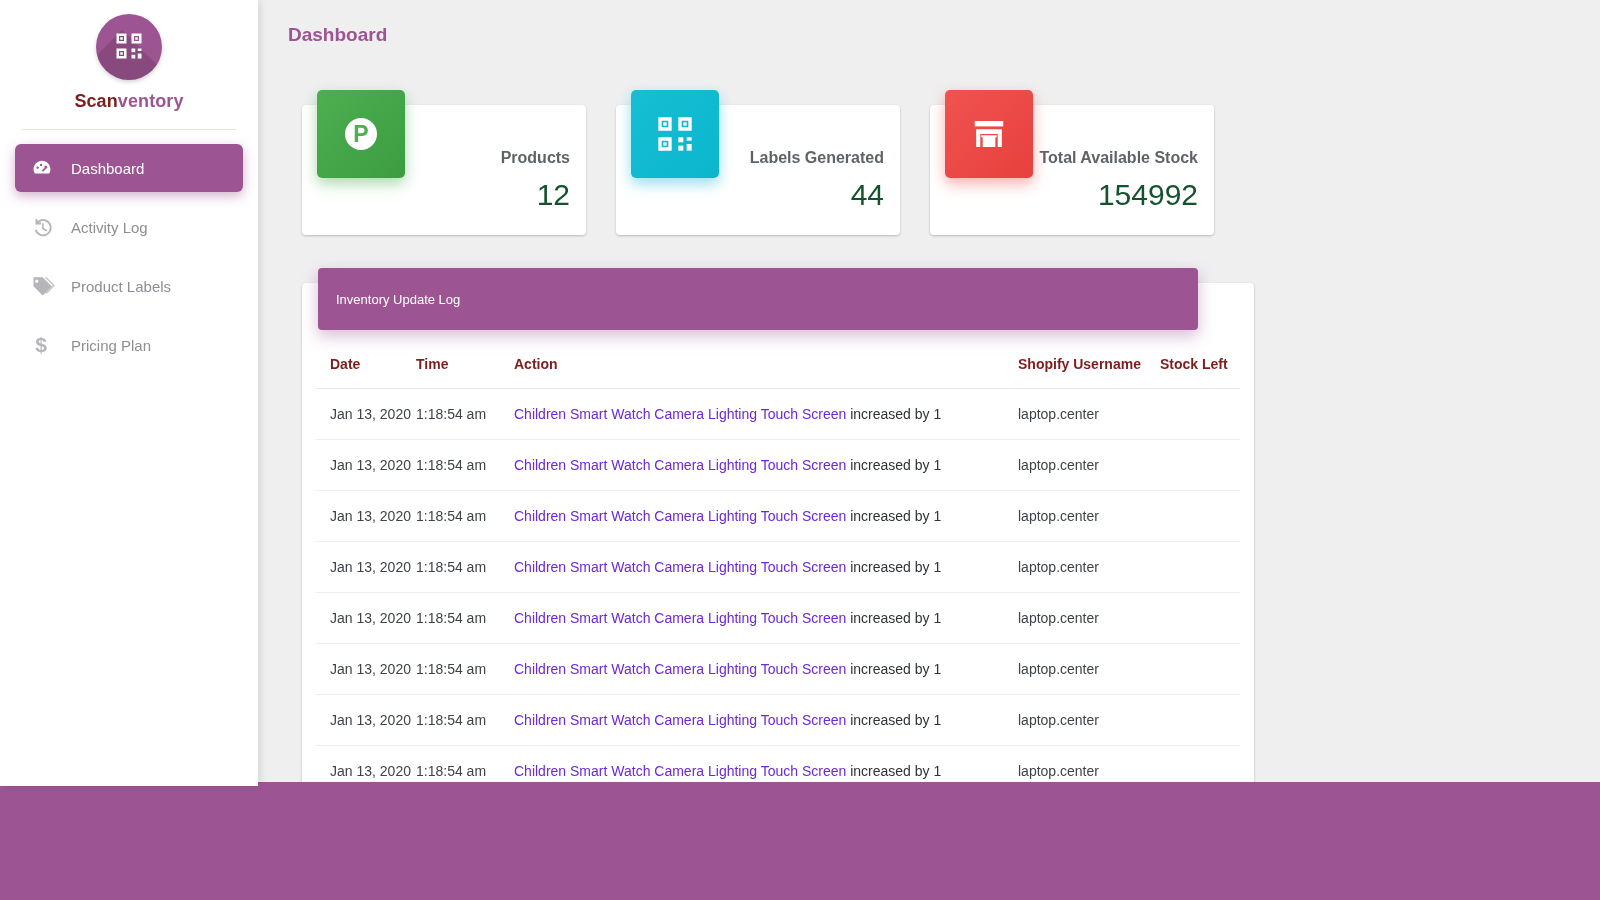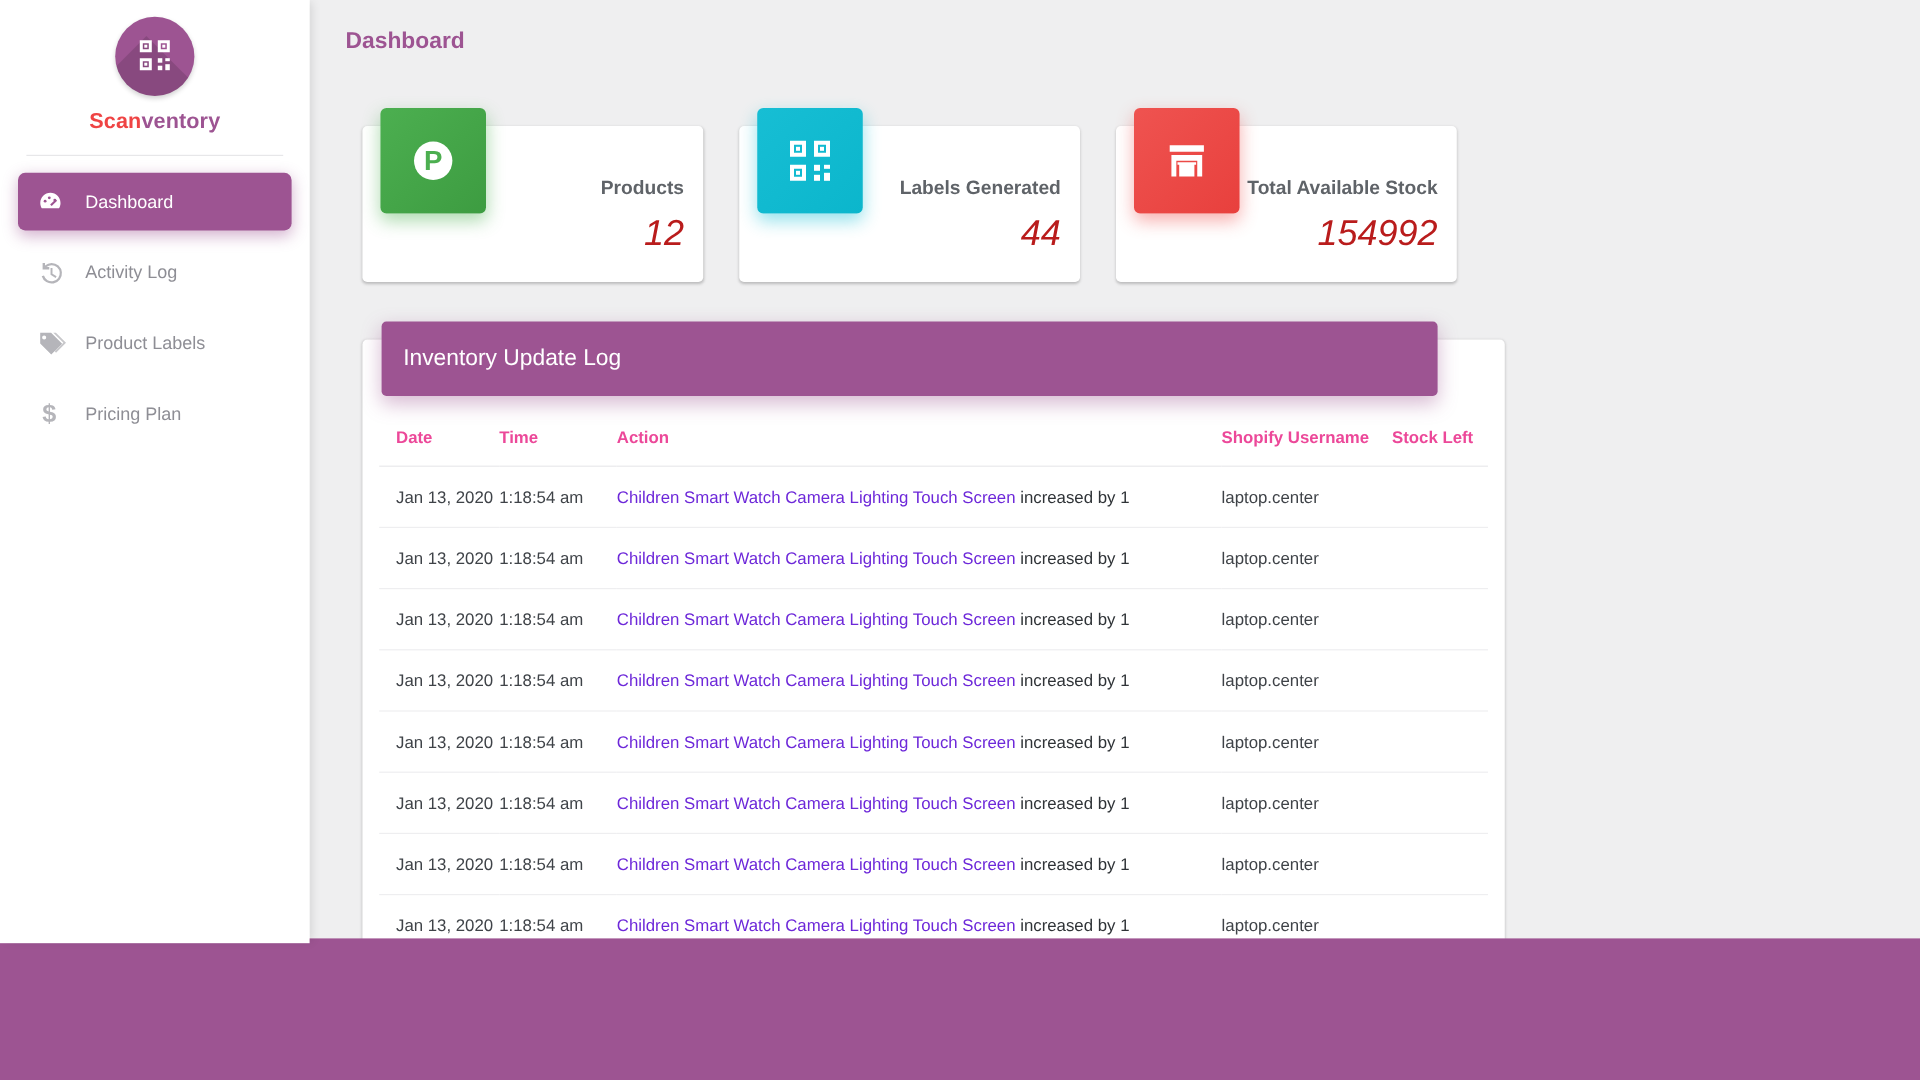--- a/index.html
+++ b/index.html
@@ -29,21 +29,21 @@
   }
   .brand-badge::after{
     content:""; position:absolute; left:26px; top:16px;
     width:90px; height:90px; background: rgba(0,0,0,0.13);
     transform: rotate(45deg); transform-origin: 0 0;
   }
   .brand-badge svg { position: absolute; left: 18px; top: 17px; z-index: 2; }
   .brand-name {
     margin-top: 11px; font-size: 18px; font-weight: bold; letter-spacing: .1px;
   }
-  .brand-name .s1 { color: #ef4444; }
+  .brand-name .s1 { color: #7f1d1d; }
   .brand-name .s2 { color: #9d5492; }
   .brand-rule {
     margin: 17px 22px 0 22px; height: 1px; background: #e7e7e9;
   }
 
   .nav { margin-top: 14px; }
   .nav-item {
     display: flex; align-items: center;
     height: 48px; margin: 0 15px 11px 15px;
     padding-left: 16px;
@@ -102,43 +102,43 @@
   }
   .card-icon.green  { background: linear-gradient(135deg,#4caf50,#3d9c41); box-shadow: 0 6px 14px rgba(76,175,80,.45); }
   .card-icon.cyan   { background: linear-gradient(135deg,#17bed4,#0bb6cc); box-shadow: 0 6px 14px rgba(23,190,212,.45); }
   .card-icon.red    { background: linear-gradient(135deg,#ef5350,#e8403d); box-shadow: 0 6px 14px rgba(239,83,80,.45); }
   .card-label {
     position:absolute; right: 16px; top: 44px;
     font-size: 16px; color: #5f6368; text-align: right; font-weight: bold;
   }
   .card-value {
     position:absolute; right: 16px; top: 73px;
-    font-size: 30px; color: #b91c1c; font-weight: 400; text-align: right; font-style: italic;
+    font-size: 30px; color: #14532d; font-weight: 400; text-align: right;
   }
 
   
   .panel {
     position: absolute; left: 44px; top: 283px;
     width: 952px; min-height: 520px;
     background: #ffffff; border-radius: 4px;
     box-shadow: 0 1px 3px rgba(0,0,0,.13), 0 1px 2px rgba(0,0,0,.10);
   }
   .panel-header {
     position: absolute; left: 16px; top: -15px;
     width: 880px; height: 62px;
     background: #9d5492; border-radius: 4px;
     box-shadow: 0 6px 16px rgba(157,84,146,.40);
     display:flex; align-items:center;
     padding-left: 18px;
-    color: #fff; font-size: 19px;
+    color: #fff; font-size: 13px;
   }
   .table-wrap { padding: 67px 14px 0 14px; }
   table { width: 100%; border-collapse: collapse; }
   thead th {
-    text-align: left; font-size: 14px; color: #ec4899; font-weight: bold;
+    text-align: left; font-size: 14px; color: #7f1d1d; font-weight: bold;
     padding: 6px 0 16px 0;
     border-bottom: 1px solid #e9e9eb;
     white-space: nowrap;
   }
   tbody td {
     font-size: 14px; color: #3f4348;
     padding: 17px 0;
     border-bottom: 1px solid #eeeef0;
     white-space: nowrap;
   }

